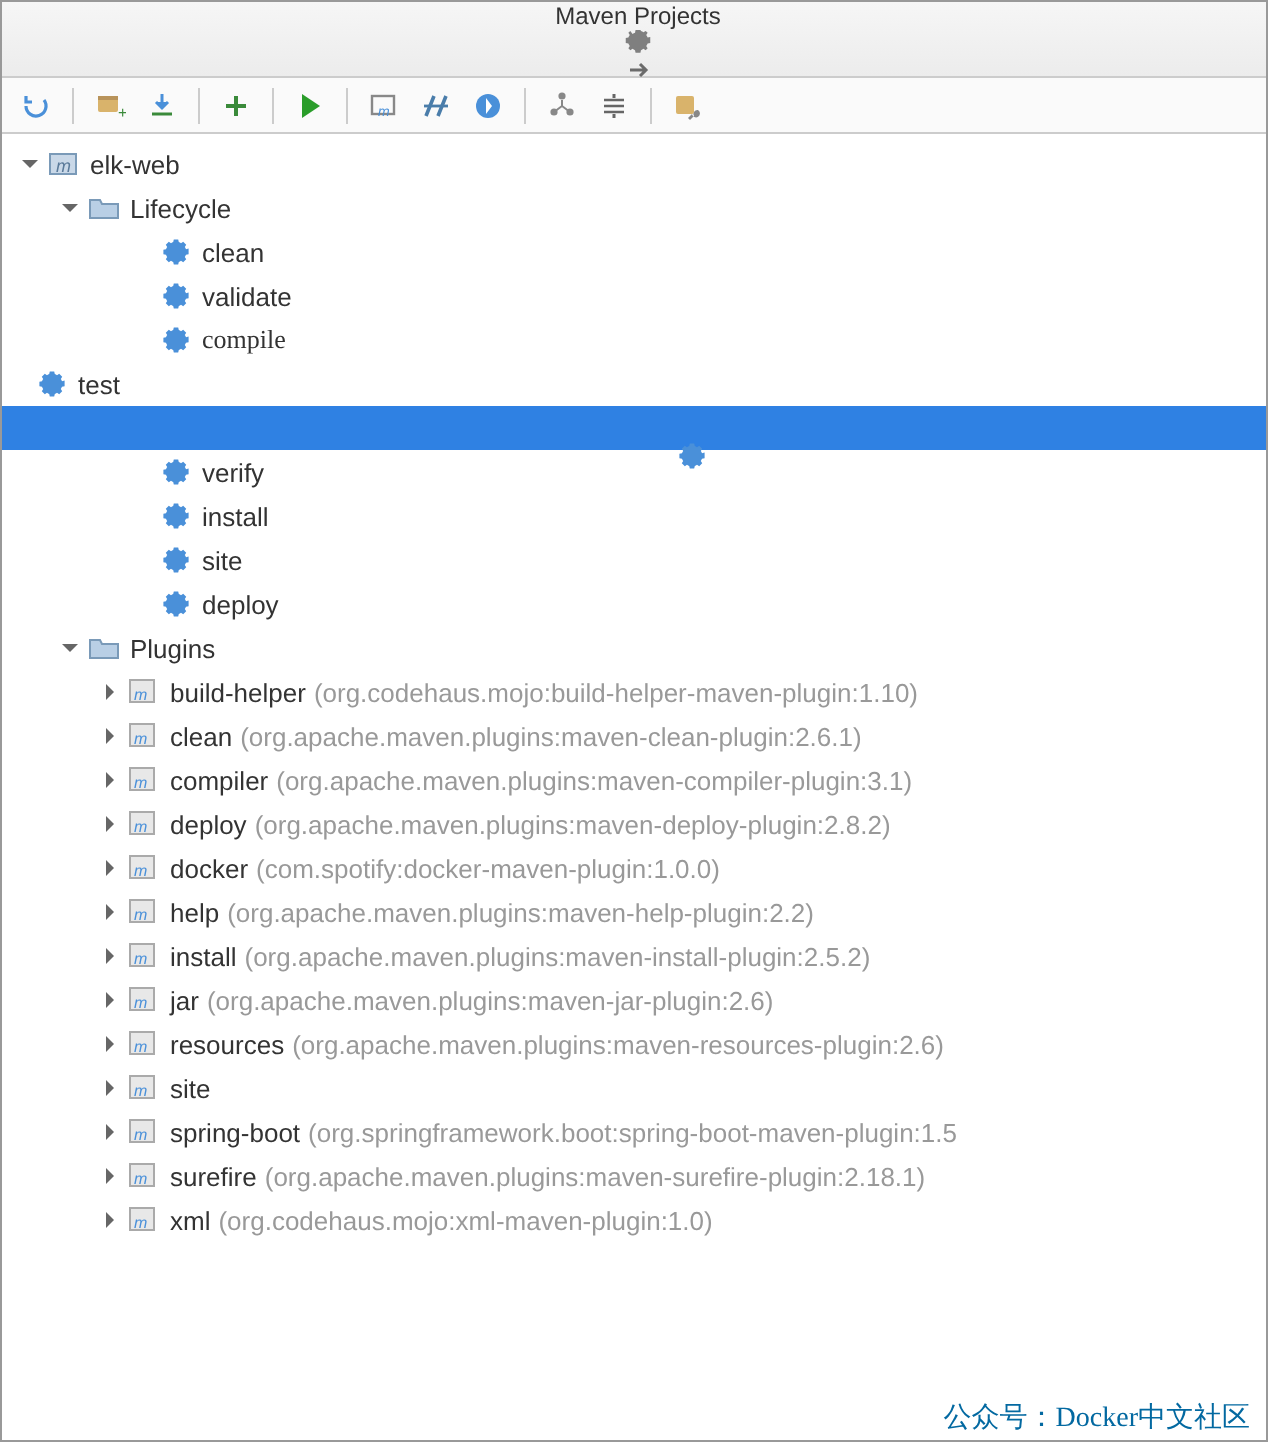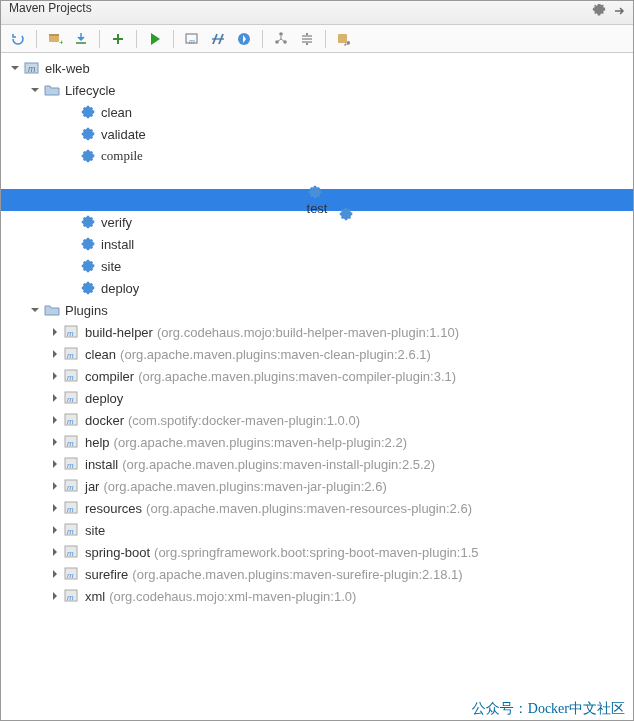--- a/index.html
+++ b/index.html
@@ -1,17 +1,17 @@
 <!DOCTYPE html>
 <html><head>
   <meta charset="utf-8">
   <style>
     * { margin: 0; padding: 0; box-sizing: border-box; }
     body { font-family: "Segoe UI", "Microsoft YaHei", sans-serif; font-size: 13px; color: #333; background: #fff; width: 634px; height: 721px; border: 1px solid #999; display: flex; flex-direction: column; }
-    .title-bar { height: 24px; background: linear-gradient(to bottom, #f6f6f6, #ececec); border-bottom: 1px solid #ccc; display: flex; align-items: flex-start; padding: 0 4px 0 8px; }
+    .title-bar { height: 38px; background: linear-gradient(to bottom, #f6f6f6, #ececec); border-bottom: 1px solid #ccc; display: flex; align-items: center; padding: 0 4px 0 8px; flex-direction: column; }
     .title-bar .title { flex: 1; color: #333; font-size: 12px; }
     .title-bar .tb-icon { width: 20px; height: 20px; display: flex; align-items: center; justify-content: center; color: #666; cursor: pointer; }
     .toolbar { height: 28px; border-bottom: 1px solid #ccc; display: flex; align-items: center; gap: 4px; padding: 0 6px; background: #fafafa; }
     .toolbar .sep { width: 1px; height: 18px; background: #ccc; margin: 0 3px; }
     .tool-btn { width: 22px; height: 22px; display: flex; align-items: center; justify-content: center; cursor: pointer; border-radius: 2px; }
     .tree { flex: 1; overflow: auto; padding: 4px 0; background: #fff; position: relative; }
     .row { display: flex; align-items: center; height: 22px; cursor: pointer; white-space: nowrap; }
     .row.selected { background: #2f81e3; color: #fff; }
     .arrow { width: 16px; height: 16px; display: flex; align-items: center; justify-content: center; color: #666; flex-shrink: 0; }
     .arrow.none { visibility: hidden; }
@@ -165,21 +165,21 @@
       </div>
       <div class="row" style="padding-left: 62px; font-family: Liberation Serif, serif;">
         <span class="arrow none"></span>
         <span class="node-icon">
           <svg width="16" height="16" viewBox="0 0 16 16">
             <path fill="#4a90d9" d="M8 5.2a2.8 2.8 0 100 5.6 2.8 2.8 0 000-5.6zm6.3 1.1l-1.3.3a5.5 5.5 0 00-.6-1.1l.7-1.1-1.5-1.5-1.1.7a5.5 5.5 0 00-1.1-.6l-.3-1.3H6.9l-.3 1.3a5.5 5.5 0 00-1.1.6l-1.1-.7L2.9 4.4l.7 1.1a5.5 5.5 0 00-.6 1.1l-1.3.3v2.2l1.3.3a5.5 5.5 0 00.6 1.1l-.7 1.1 1.5 1.5 1.1-.7c.35.25.72.45 1.1.6l.3 1.3h2.2l.3-1.3c.38-.15.75-.35 1.1-.6l1.1.7 1.5-1.5-.7-1.1c.25-.35.45-.72.6-1.1l1.3-.3V6.3z"></path>
           </svg>
         </span>
         <span class="label">compile</span>
       </div>
-      <div class="row" style=" flex-direction: column;">
+      <div class="row" style="">
         <span class="arrow none"></span>
         <span class="node-icon">
           <svg width="16" height="16" viewBox="0 0 16 16">
             <path fill="#4a90d9" d="M8 5.2a2.8 2.8 0 100 5.6 2.8 2.8 0 000-5.6zm6.3 1.1l-1.3.3a5.5 5.5 0 00-.6-1.1l.7-1.1-1.5-1.5-1.1.7a5.5 5.5 0 00-1.1-.6l-.3-1.3H6.9l-.3 1.3a5.5 5.5 0 00-1.1.6l-1.1-.7L2.9 4.4l.7 1.1a5.5 5.5 0 00-.6 1.1l-1.3.3v2.2l1.3.3a5.5 5.5 0 00.6 1.1l-.7 1.1 1.5 1.5 1.1-.7c.35.25.72.45 1.1.6l.3 1.3h2.2l.3-1.3c.38-.15.75-.35 1.1-.6l1.1.7 1.5-1.5-.7-1.1c.25-.35.45-.72.6-1.1l1.3-.3V6.3z"></path>
           </svg>
         </span>
         <span class="label">test</span>
       </div>
       <div class="row selected" style="padding-left: 62px; flex-direction: column;">
         <span class="arrow none"></span>
@@ -294,20 +294,21 @@
             <path fill="#666" d="M3 1l4 4-4 4z"></path>
           </svg>
         </span>
         <span class="node-icon">
           <svg width="16" height="16" viewBox="0 0 16 16">
             <rect x="1" y="2" width="12" height="11" fill="#e8e8e8" stroke="#aaa"></rect>
             <text x="3" y="12" font-size="8" fill="#4a90d9" font-style="italic">m</text>
           </svg>
         </span>
         <span class="label">deploy</span>
+        <span class="detail">(org.apache.maven.plugins:maven-deploy-plugin:2.8.2)</span>
       </div>
       <div class="row" style="padding-left: 46px;">
         <span class="arrow">
           <svg width="10" height="10" viewBox="0 0 10 10">
             <path fill="#666" d="M3 1l4 4-4 4z"></path>
           </svg>
         </span>
         <span class="node-icon">
           <svg width="16" height="16" viewBox="0 0 16 16">
             <rect x="1" y="2" width="12" height="11" fill="#e8e8e8" stroke="#aaa"></rect>

